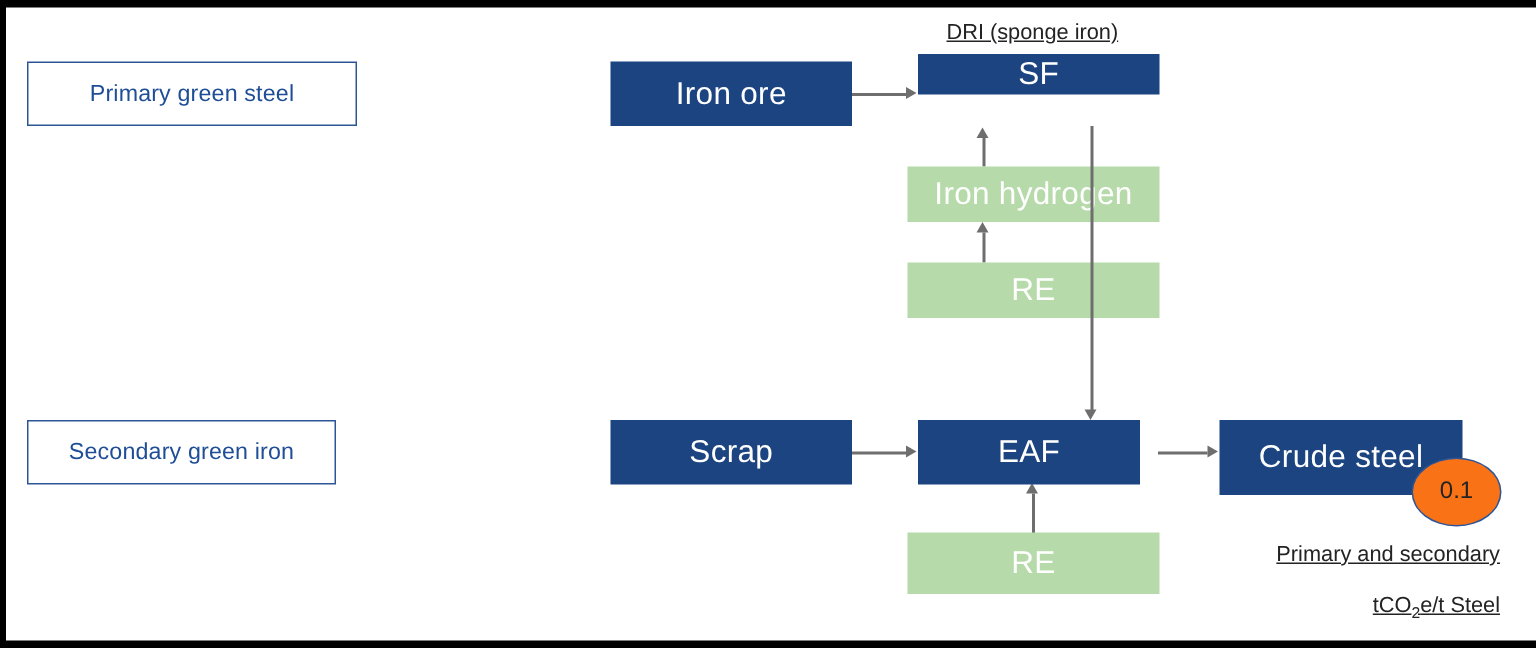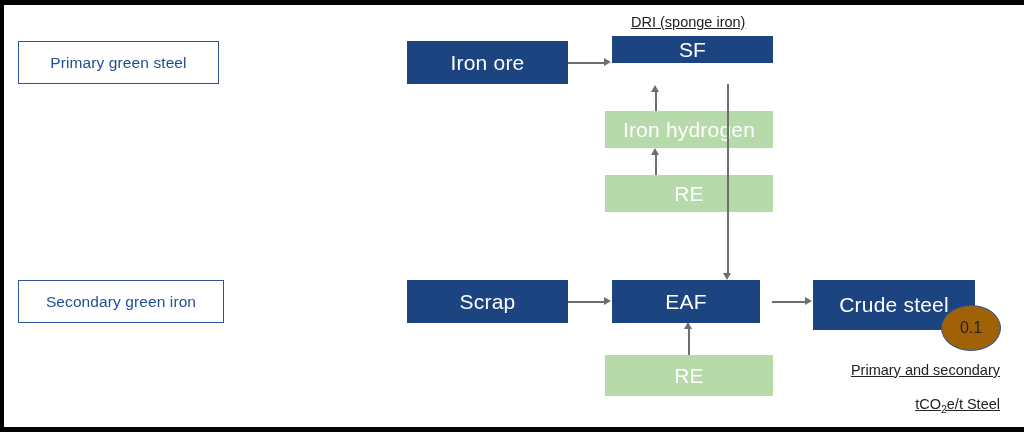--- a/index.html
+++ b/index.html
@@ -63,21 +63,21 @@
     white-space: nowrap;
     text-decoration: underline;
   }
   .plain-label.right { text-align: right; }
 
   
   .kpi-bubble {
     position: absolute;
     box-sizing: border-box;
     border: 1.6px solid #2c5596;
-    background: #a16207;
+    background: #f97316;
     border-radius: 50%;
     display: flex;
     align-items: center;
     justify-content: center;
     color: #232323;
     font-size: 16px;
     text-align: center;
   }
 
   
@@ -108,21 +108,21 @@
     border-right: 4.5px solid transparent;
     border-top: 7px solid #6e6e6e;
   }
   sub { font-size: 0.72em; }
 </style>
 </head>
 <body>
 
 <div id="canvas">
 
-  <div class="cat-box" style="left:18px; top:41px; width:201px; height:43px;">Primary green steel</div>
+  <div class="cat-box" style="left:18px; top:41px; width:220px; height:43px;">Primary green steel</div>
 
   <div class="cat-box" style="left:18px; top:280px; width:206px; height:43px;">Secondary green iron</div>
 
   <div class="plain-label" style="left:631px; top:14px;">DRI (sponge iron)</div>
 
   <div class="conn h" style="left:568px; top:62px; width:36px;"></div>
   <div class="arrowhead right" style="left:604px; top:57.5px;"></div>
 
   <div class="conn v" style="left:655px; top:92px; height:19px;"></div>
   <div class="arrowhead up" style="left:651px; top:85px;"></div>

